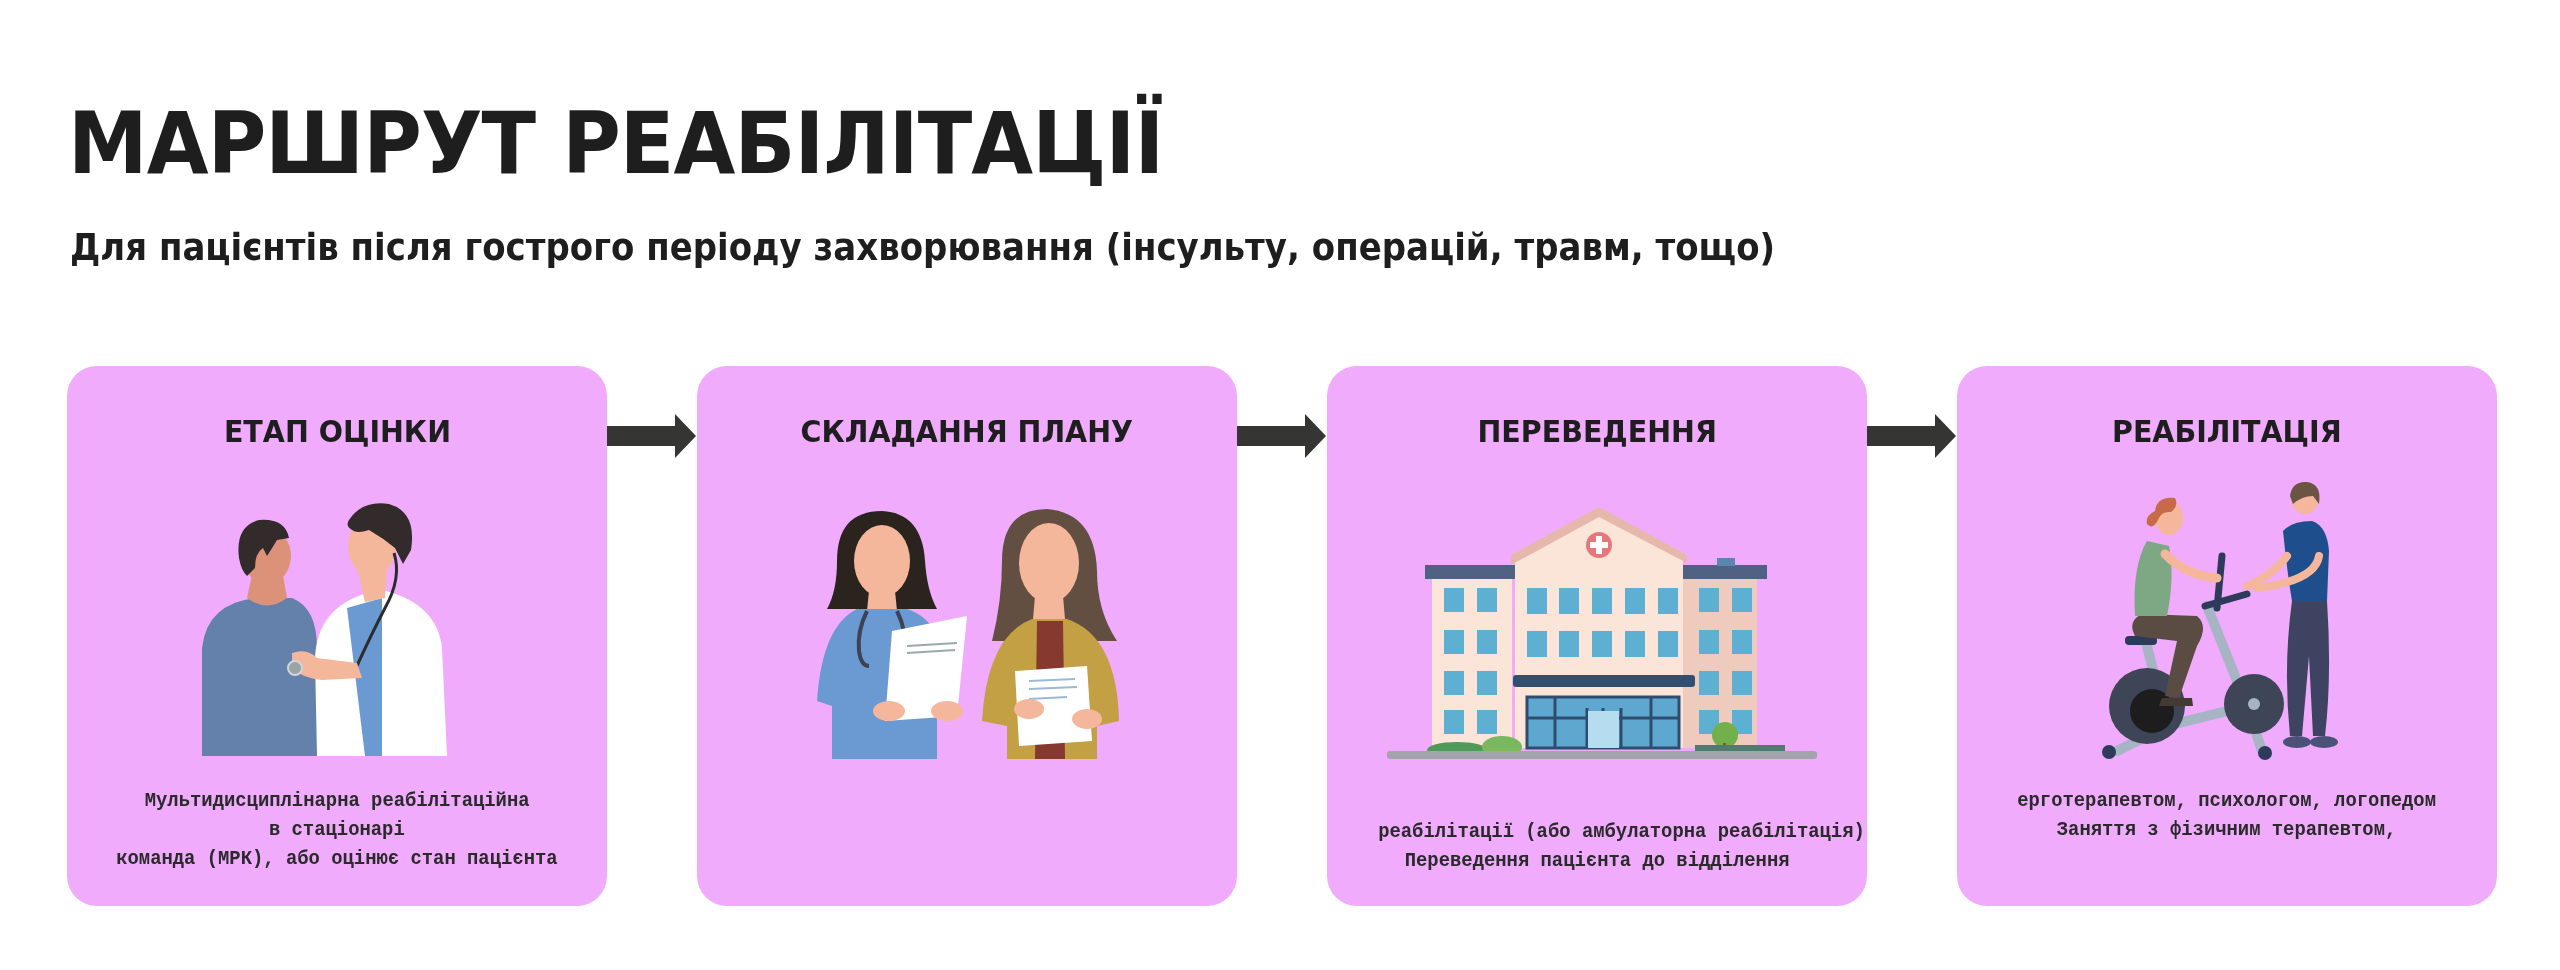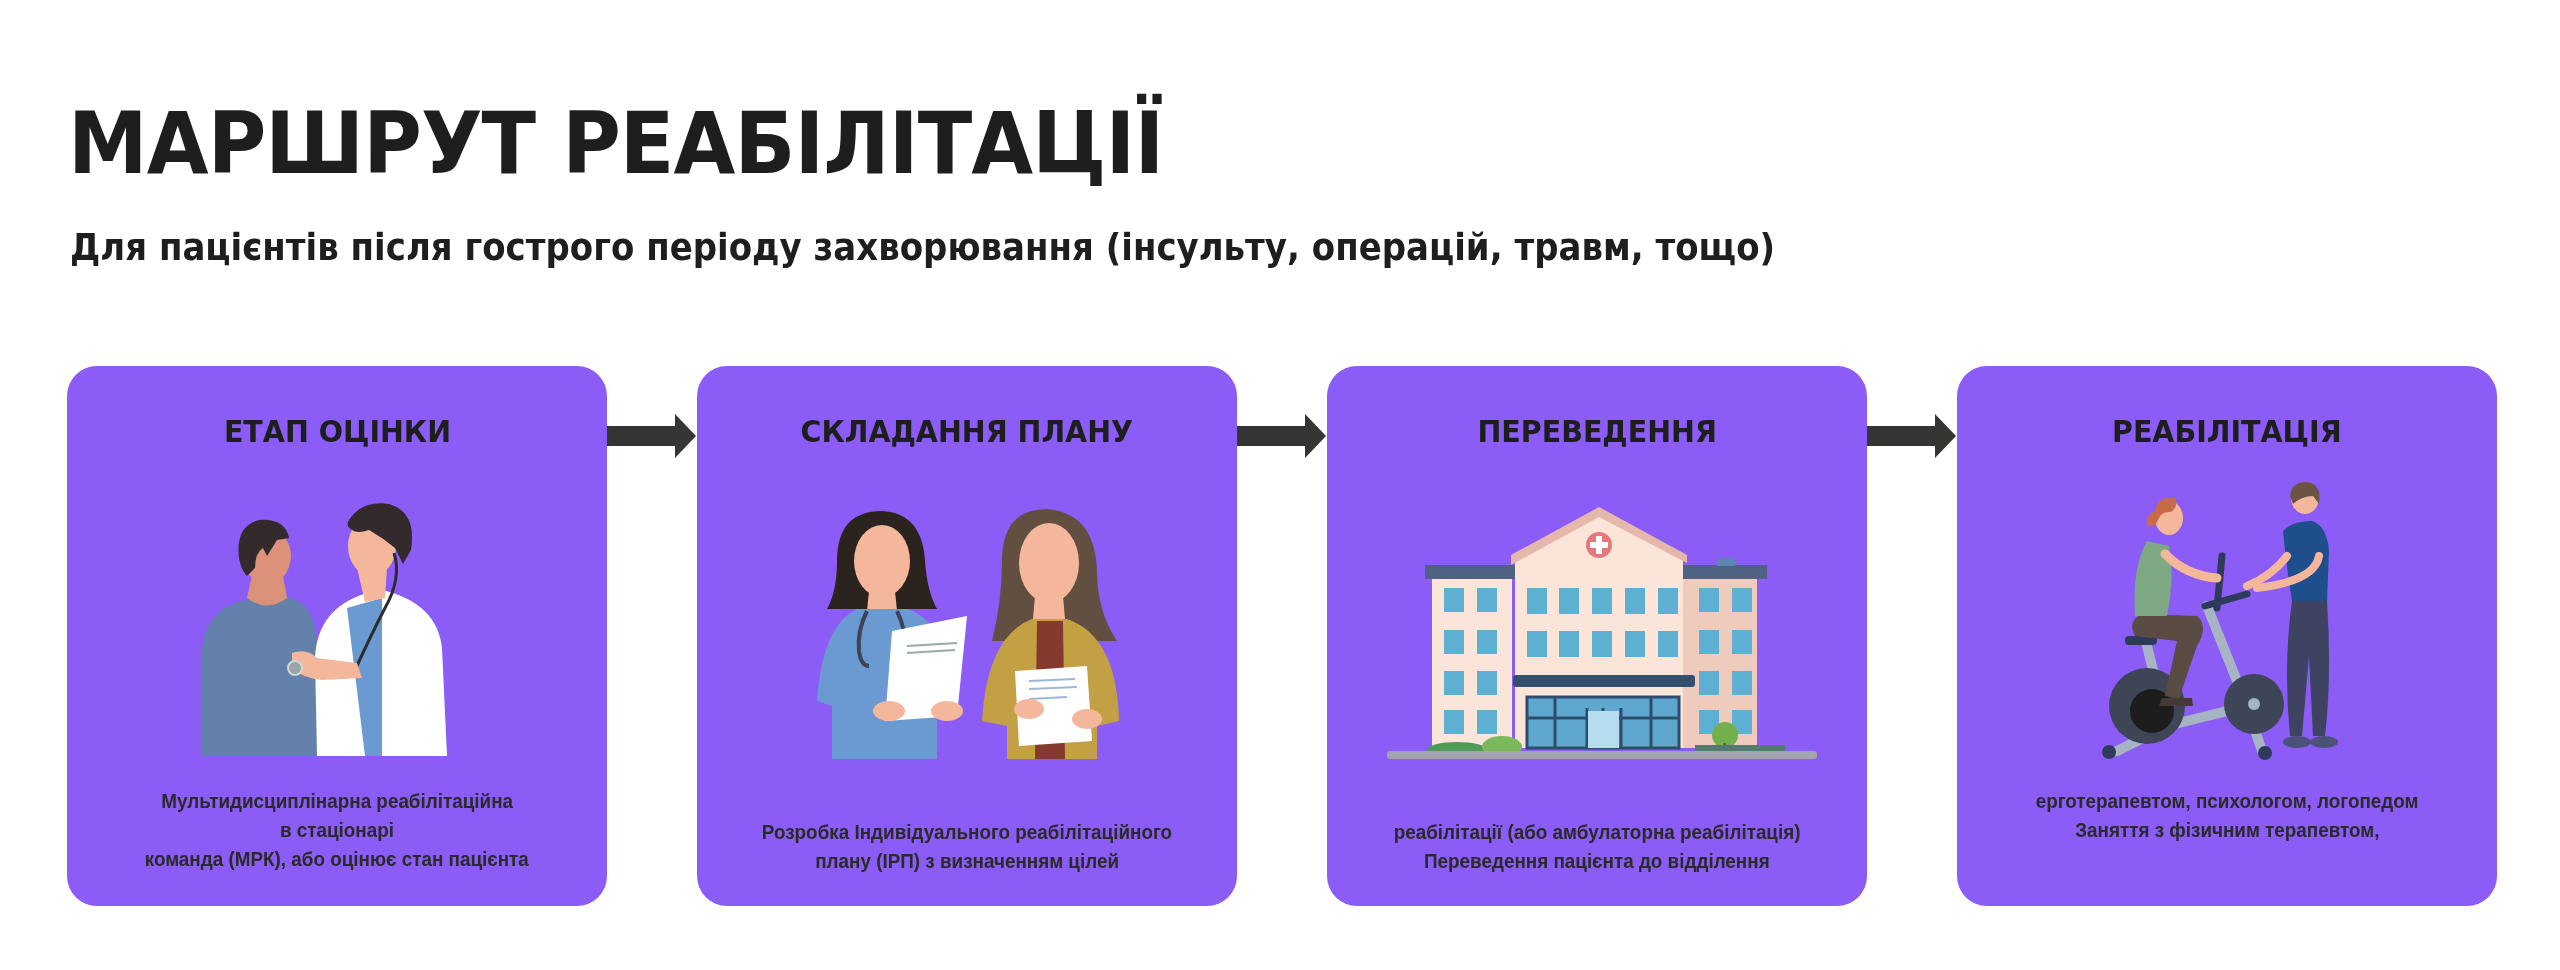--- a/index.html
+++ b/index.html
@@ -13,34 +13,34 @@
     font-family: "DejaVu Sans", sans-serif; transform: scaleX(0.93); transform-origin: left top;
   }
   .subtitle {
     position: absolute; left: 70px; top: 228px; margin: 0;
     font-size: 38px; font-weight: bold; line-height: 1;
     font-family: "DejaVu Sans", sans-serif; transform: scaleX(0.895); transform-origin: left top;
     white-space: nowrap;
   }
   .card {
     position: absolute; top: 366px; width: 540px; height: 540px;
-    background: #8b5cf6; border-radius: 30px;
+    background: #f0abfc; border-radius: 30px;
   }
   .card-title {
     position: absolute; left: 0; right: 0; top: 50px; text-align: center;
     font-size: 31px; font-weight: bold; line-height: 1; white-space: nowrap;
     font-family: "DejaVu Sans", sans-serif;
   }
   .card-title span { display: inline-block; transform: scaleX(0.92); }
   .card-illus { position: absolute; left: 0; right: 0; }
   .card-illus svg { display: block; margin: 0 auto; }
   .card-desc {
     position: absolute; left: 30px; right: 30px; text-align: center;
     font-size: 20.5px; font-weight: bold; line-height: 29px; color: #2a2a2a;
-    font-family: Liberation Sans, sans-serif;
+    font-family: Liberation Mono, monospace;
   }
   .card-desc .l { display: block; white-space: nowrap; }
   .card-desc .l span { display: inline-block; transform: scaleX(0.92); }
   .arrow { position: absolute; top: 412px; width: 90px; height: 48px; }
 </style>
 </head>
 <body>
 
 <h1 class="title">МАРШРУТ РЕАБІЛІТАЦІЇ</h1>
 <h2 class="subtitle">Для пацієнтів після гострого періоду захворювання (інсульту, операцій, травм, тощо)</h2>
@@ -96,24 +96,20 @@
       <path d="M205 60 Q205 8 250 8 Q298 12 300 70 Q300 110 320 140 L195 140 Q205 100 205 60 Z" fill="#624f42"></path>
       <ellipse cx="252" cy="62" rx="30" ry="40" fill="#f5b79c"></ellipse>
       <path d="M238 95 L266 95 L268 118 L236 118 Z" fill="#f5b79c"></path>
       <path d="M185 220 Q190 135 235 118 L270 118 Q320 135 322 220 L300 225 L300 258 L210 258 L210 225 Z" fill="#c4a044"></path>
       <path d="M240 120 L266 120 L268 258 L238 258 Z" fill="#86392e"></path>
       <path d="M218 170 L290 165 L295 240 L222 245 Z" fill="#ffffff"></path>
       <path d="M232 180 L278 178 M232 188 L280 186 M232 198 L270 196" stroke="#9cb8d8" stroke-width="2"></path>
       <ellipse cx="232" cy="208" rx="15" ry="10" fill="#f5b79c"></ellipse>
       <ellipse cx="290" cy="218" rx="15" ry="10" fill="#f5b79c"></ellipse>
     </svg>
-  </div>
-  <div class="card-desc" style="top:451px;">
-    <span class="l"><span>Розробка Індивідуального реабілітаційного</span></span>
-    <span class="l"><span>плану (ІРП) з визначенням цілей</span></span>
   </div>
 </div>
 
 <div class="arrow" style="left:1237px;">
   <svg width="90" height="48" viewBox="0 0 90 48">
       <path d="M0 14 L68 14 L68 2 L89 24 L68 46 L68 34 L0 34 Z" fill="#353533"></path>
     </svg>
 </div>
 
 <div class="card" style="left:1327px;">

